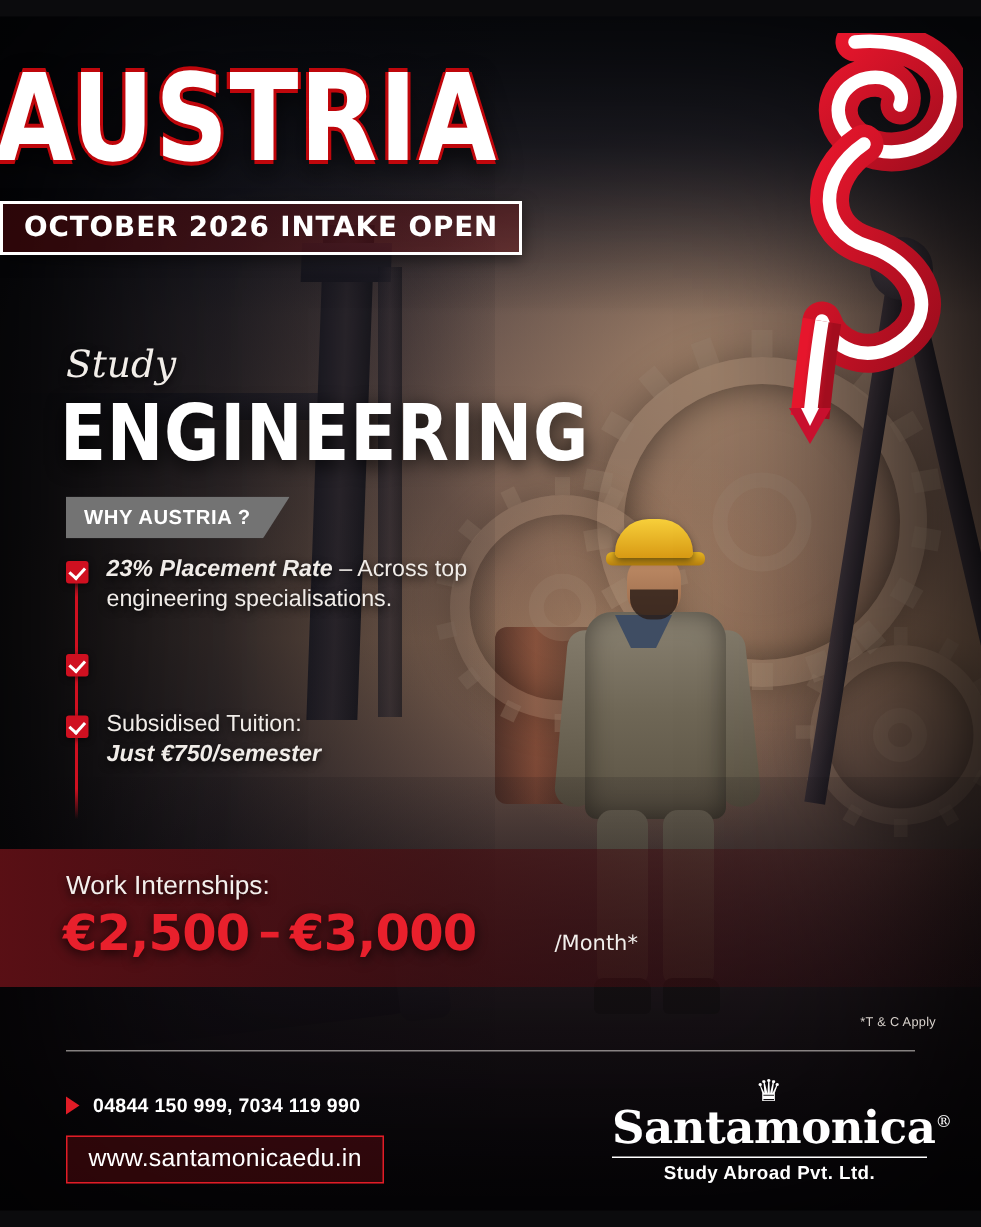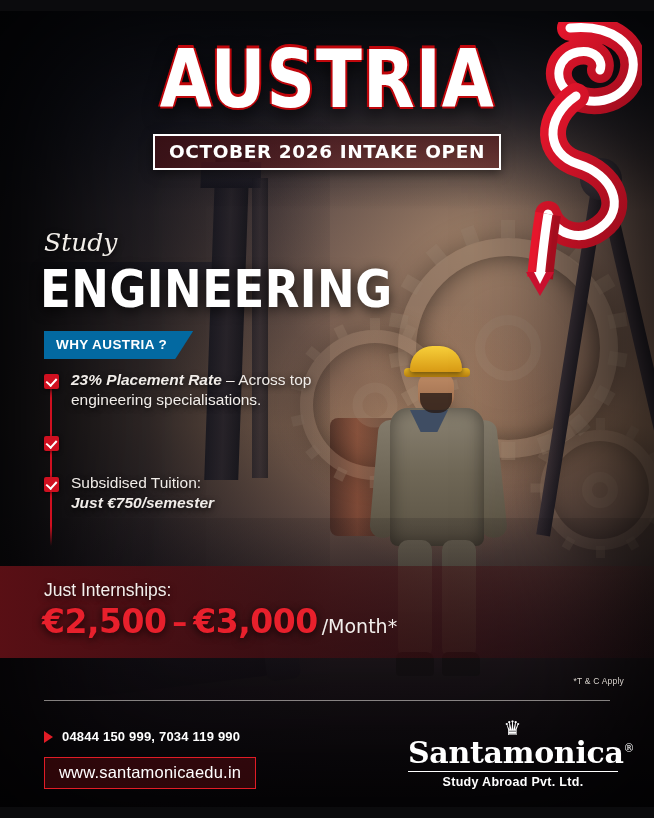--- a/index.html
+++ b/index.html
@@ -178,21 +178,21 @@
   .w-bootR { left: 90px; }
   .w-glow {
     position: absolute; left: -40px; top: -30px; width: 250px; height: 260px;
     background: radial-gradient(ellipse at center, rgba(255,205,150,0.22) 0%, rgba(255,180,120,0.05) 55%, rgba(0,0,0,0) 75%);
   }
 
   
   .ribbon { position: absolute; right: 12px; top: 22px; width: 160px; height: 280px; }
 
   
-  .title-wrap { position: absolute; left: 0; right: 0; top: 48px; text-align: center; }
+  .title-wrap { position: absolute; left: 0; right: 0; top: 48px; }
   .austria {
     font-family: "DejaVu Sans", sans-serif;
     font-weight: 700;
     font-size: 66px;
     letter-spacing: 1px;
     color: #fff;
     -webkit-text-stroke: 0px;
     text-shadow:
       0 0 1px #b8050a,
       2px 0 0 #c0070c,
@@ -236,21 +236,21 @@
     letter-spacing: 0.5px;
     color: #ffffff;
     transform: scaleY(1.16);
     transform-origin: left top;
     text-shadow: 0 3px 12px rgba(0,0,0,.85);
   }
 
   
   .why-tag {
     position: absolute; left: 44px; top: 331px;
-    background: #0369a1;
+    background: #737373;
     color: #fff;
     font-weight: 700;
     font-size: 13.5px;
     letter-spacing: .4px;
     padding: 6px 26px 7px 12px;
     clip-path: polygon(0 0, 100% 0, 88% 100%, 0% 100%);
     box-shadow: 0 3px 9px rgba(0,0,0,.55);
   }
 
   
@@ -292,21 +292,21 @@
     position: absolute; left: 42px; top: 602px;
     font-family: "DejaVu Sans", sans-serif;
     display: flex; align-items: flex-end; gap: 4px;
   }
   .band-price .amt {
     font-size: 33px; font-weight: 700; color: #e8202c;
     text-shadow: 0 2px 8px rgba(0,0,0,.75);
     letter-spacing: -0.5px;
   }
   .band-price .dash { font-size: 30px; font-weight: 700; color: #e8202c; padding: 0 2px 2px; }
-  .band-price .per { font-size: 19px; color: #f2efec; padding-bottom: 4px; font-weight: 400; }
+  .band-price .per { font-size: 14px; color: #f2efec; padding-bottom: 4px; font-weight: 400; margin-left: 48px; }
 
   .tc {
     position: absolute; right: 30px; top: 676px;
     color: #d8d2cc; font-size: 8.5px; letter-spacing: .2px;
   }
 
   
   .footer-rule {
     position: absolute; left: 44px; right: 44px; top: 700px;
     height: 1px; background: rgba(235,230,225,0.55);
@@ -498,21 +498,21 @@
     <div class="bullet">
       <span class="tick"></span>
       <span class="btext">
         <span>Subsidised Tuition:</span><br>
         <span class="em2">Just €750/semester</span>
       </span>
     </div>
   </div>
 
   <div class="band"></div>
-  <div class="band-label">Just Internships:</div>
+  <div class="band-label">Work Internships:</div>
   <div class="band-price">
     <span class="amt">€2,500</span>
     <span class="dash">–</span>
     <span class="amt">€3,000</span>
     <span class="per">/Month*</span>
   </div>
 
   <div class="tc">*T &amp; C Apply</div>
 
   <div class="footer-rule"></div>

